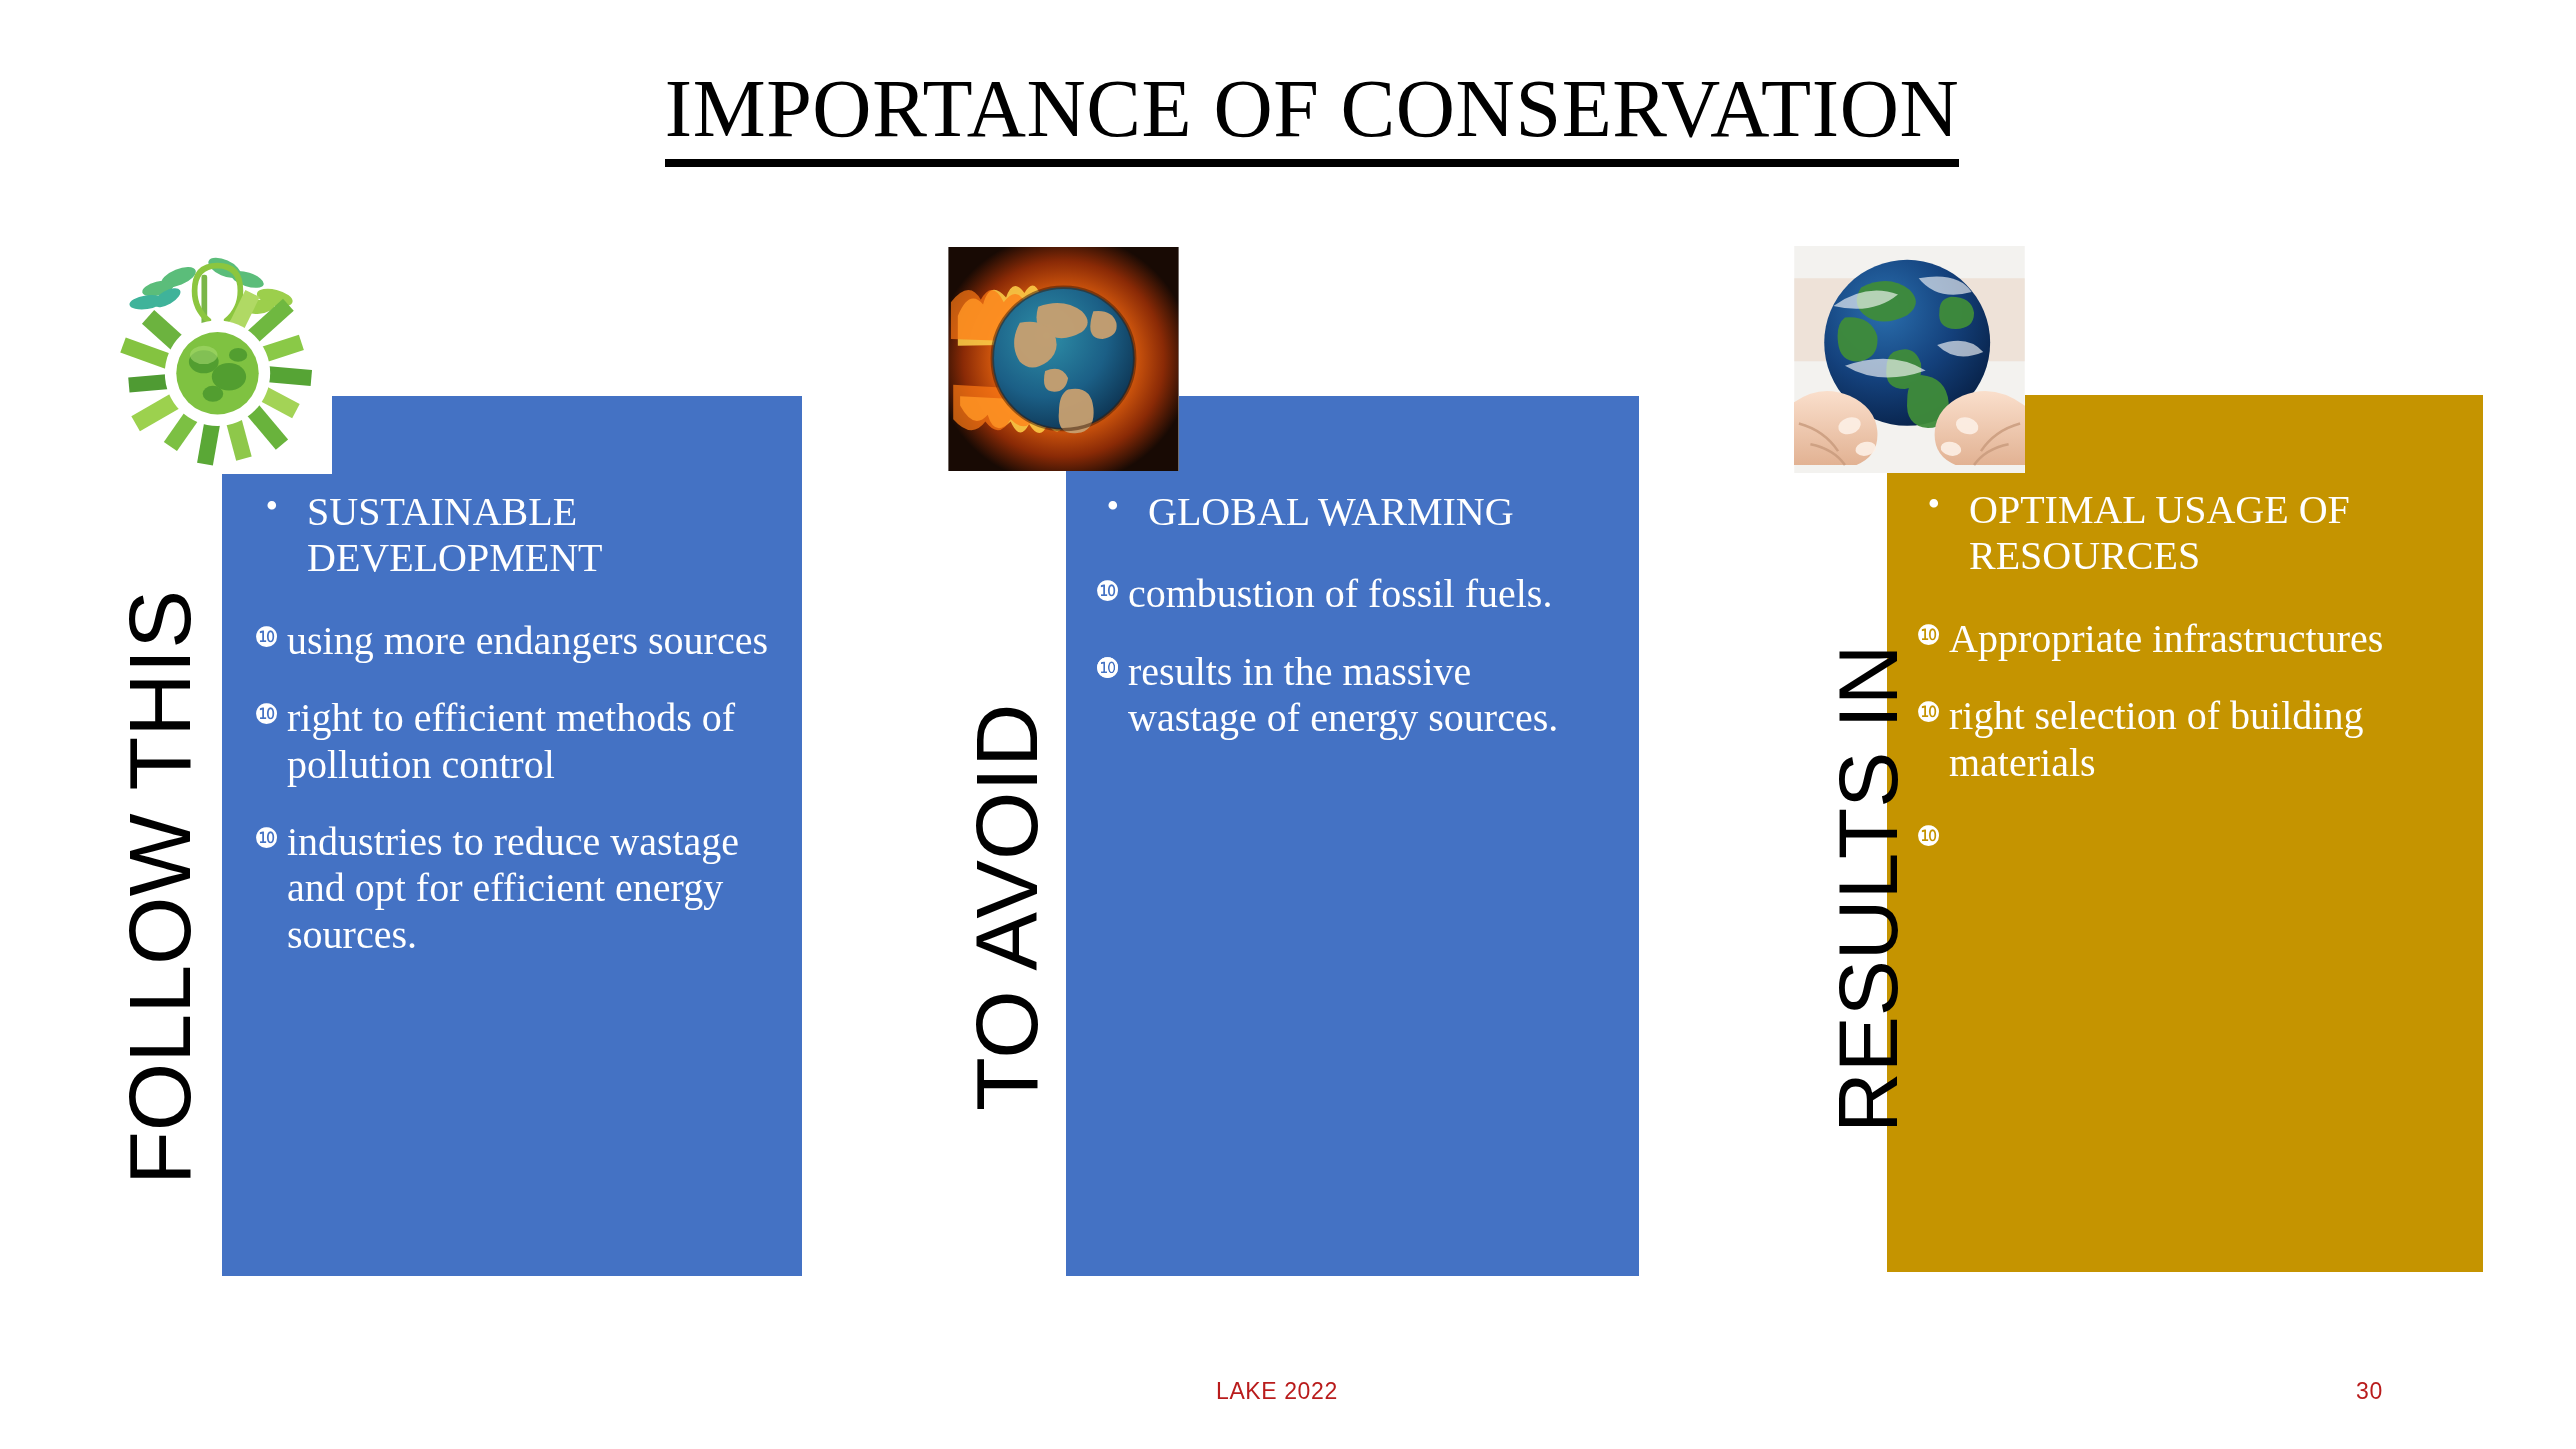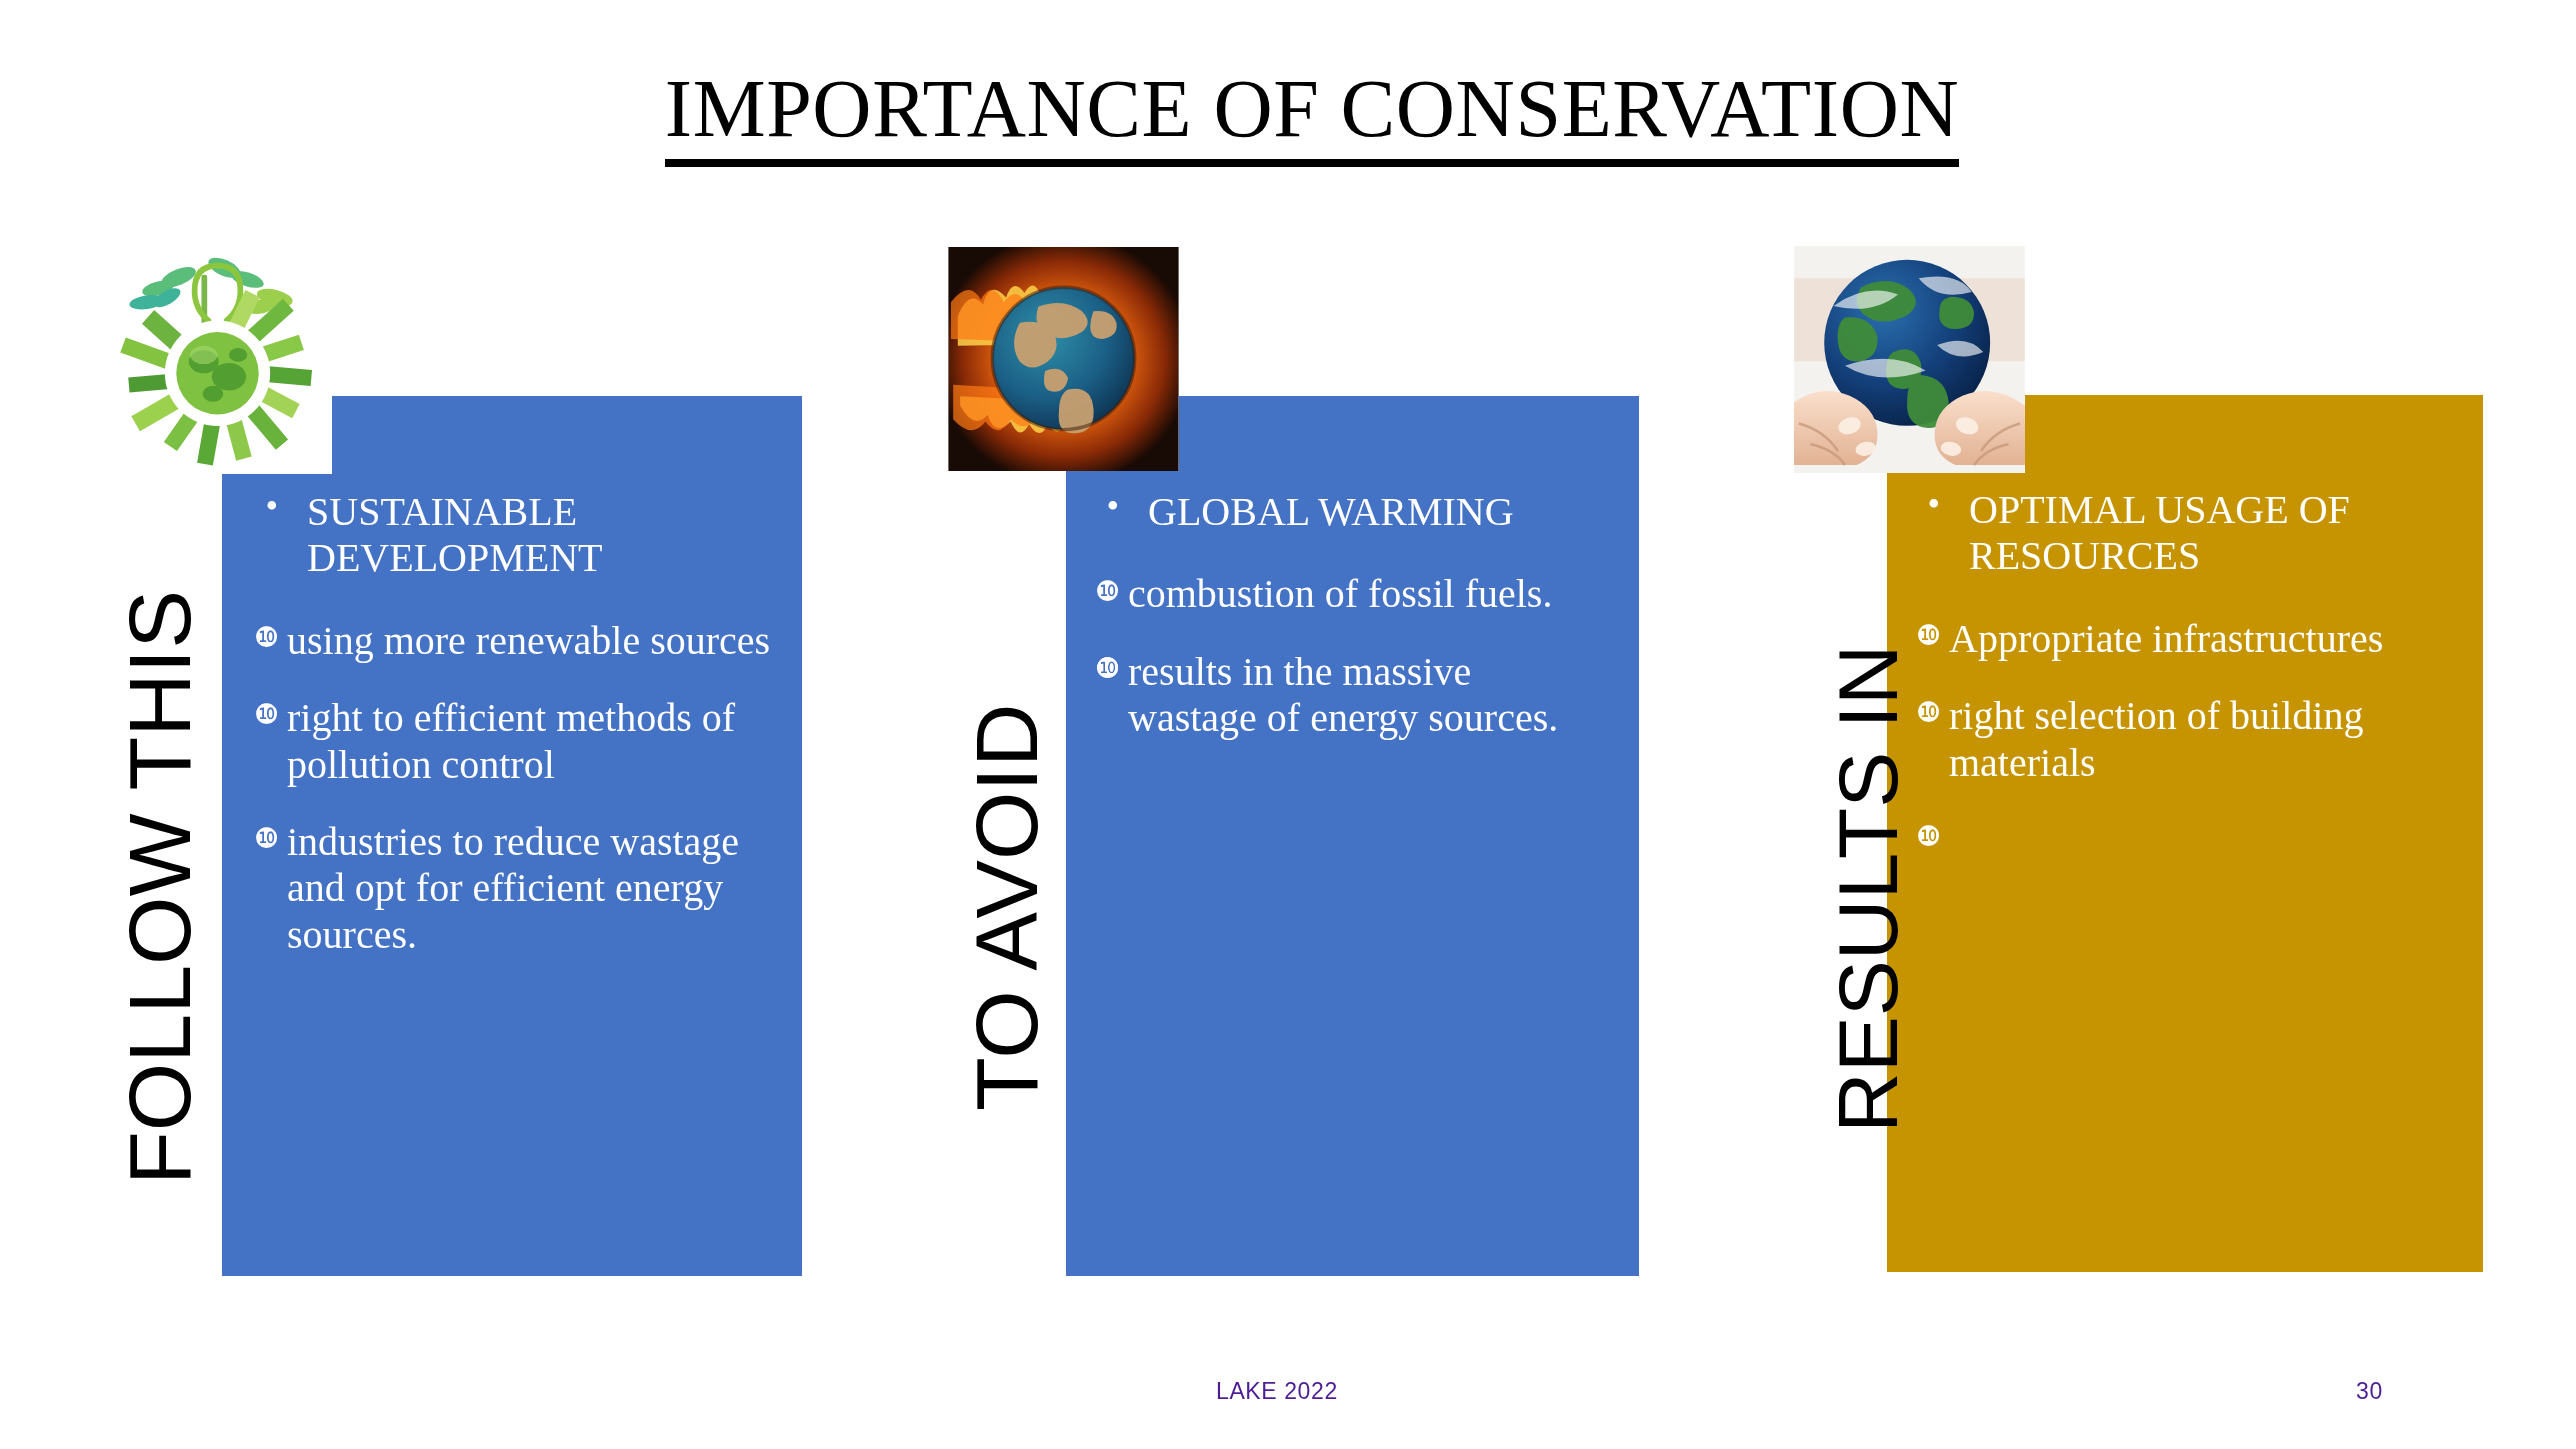--- a/index.html
+++ b/index.html
@@ -108,21 +108,21 @@
     font-family: "DejaVu Sans", sans-serif;
     font-size: 28px;
     line-height: 1.35;
   }
 
   
   #footer-text, #page-number {
     position: absolute;
     font-family: "Liberation Sans", sans-serif;
     font-size: 23px;
-    color: #4c1d95;
+    color: #b91c1c;
     letter-spacing: 0.6px;
   }
   #footer-text { left: 1216px; top: 1378px; }
   #page-number { left: 2356px; top: 1378px; }
 </style>
 </head>
 <body>
 
 <div id="slide">
 
@@ -215,21 +215,21 @@
       </svg>
     </div>
 
     <div class="panel-body" style="left:254px; top:489px; width:522px;">
       <div class="head-line">
         <span class="dot">•</span>
         <span>SUSTAINABLE DEVELOPMENT</span>
       </div>
       <div class="sub-line">
         <span class="num">❿</span>
-        <span>using more renewable sources</span>
+        <span>using more endangers sources</span>
       </div>
       <div class="sub-line">
         <span class="num">❿</span>
         <span>right to efficient methods of pollution control</span>
       </div>
       <div class="sub-line">
         <span class="num">❿</span>
         <span>industries to reduce wastage and opt for efficient energy sources.</span>
       </div>
     </div>

